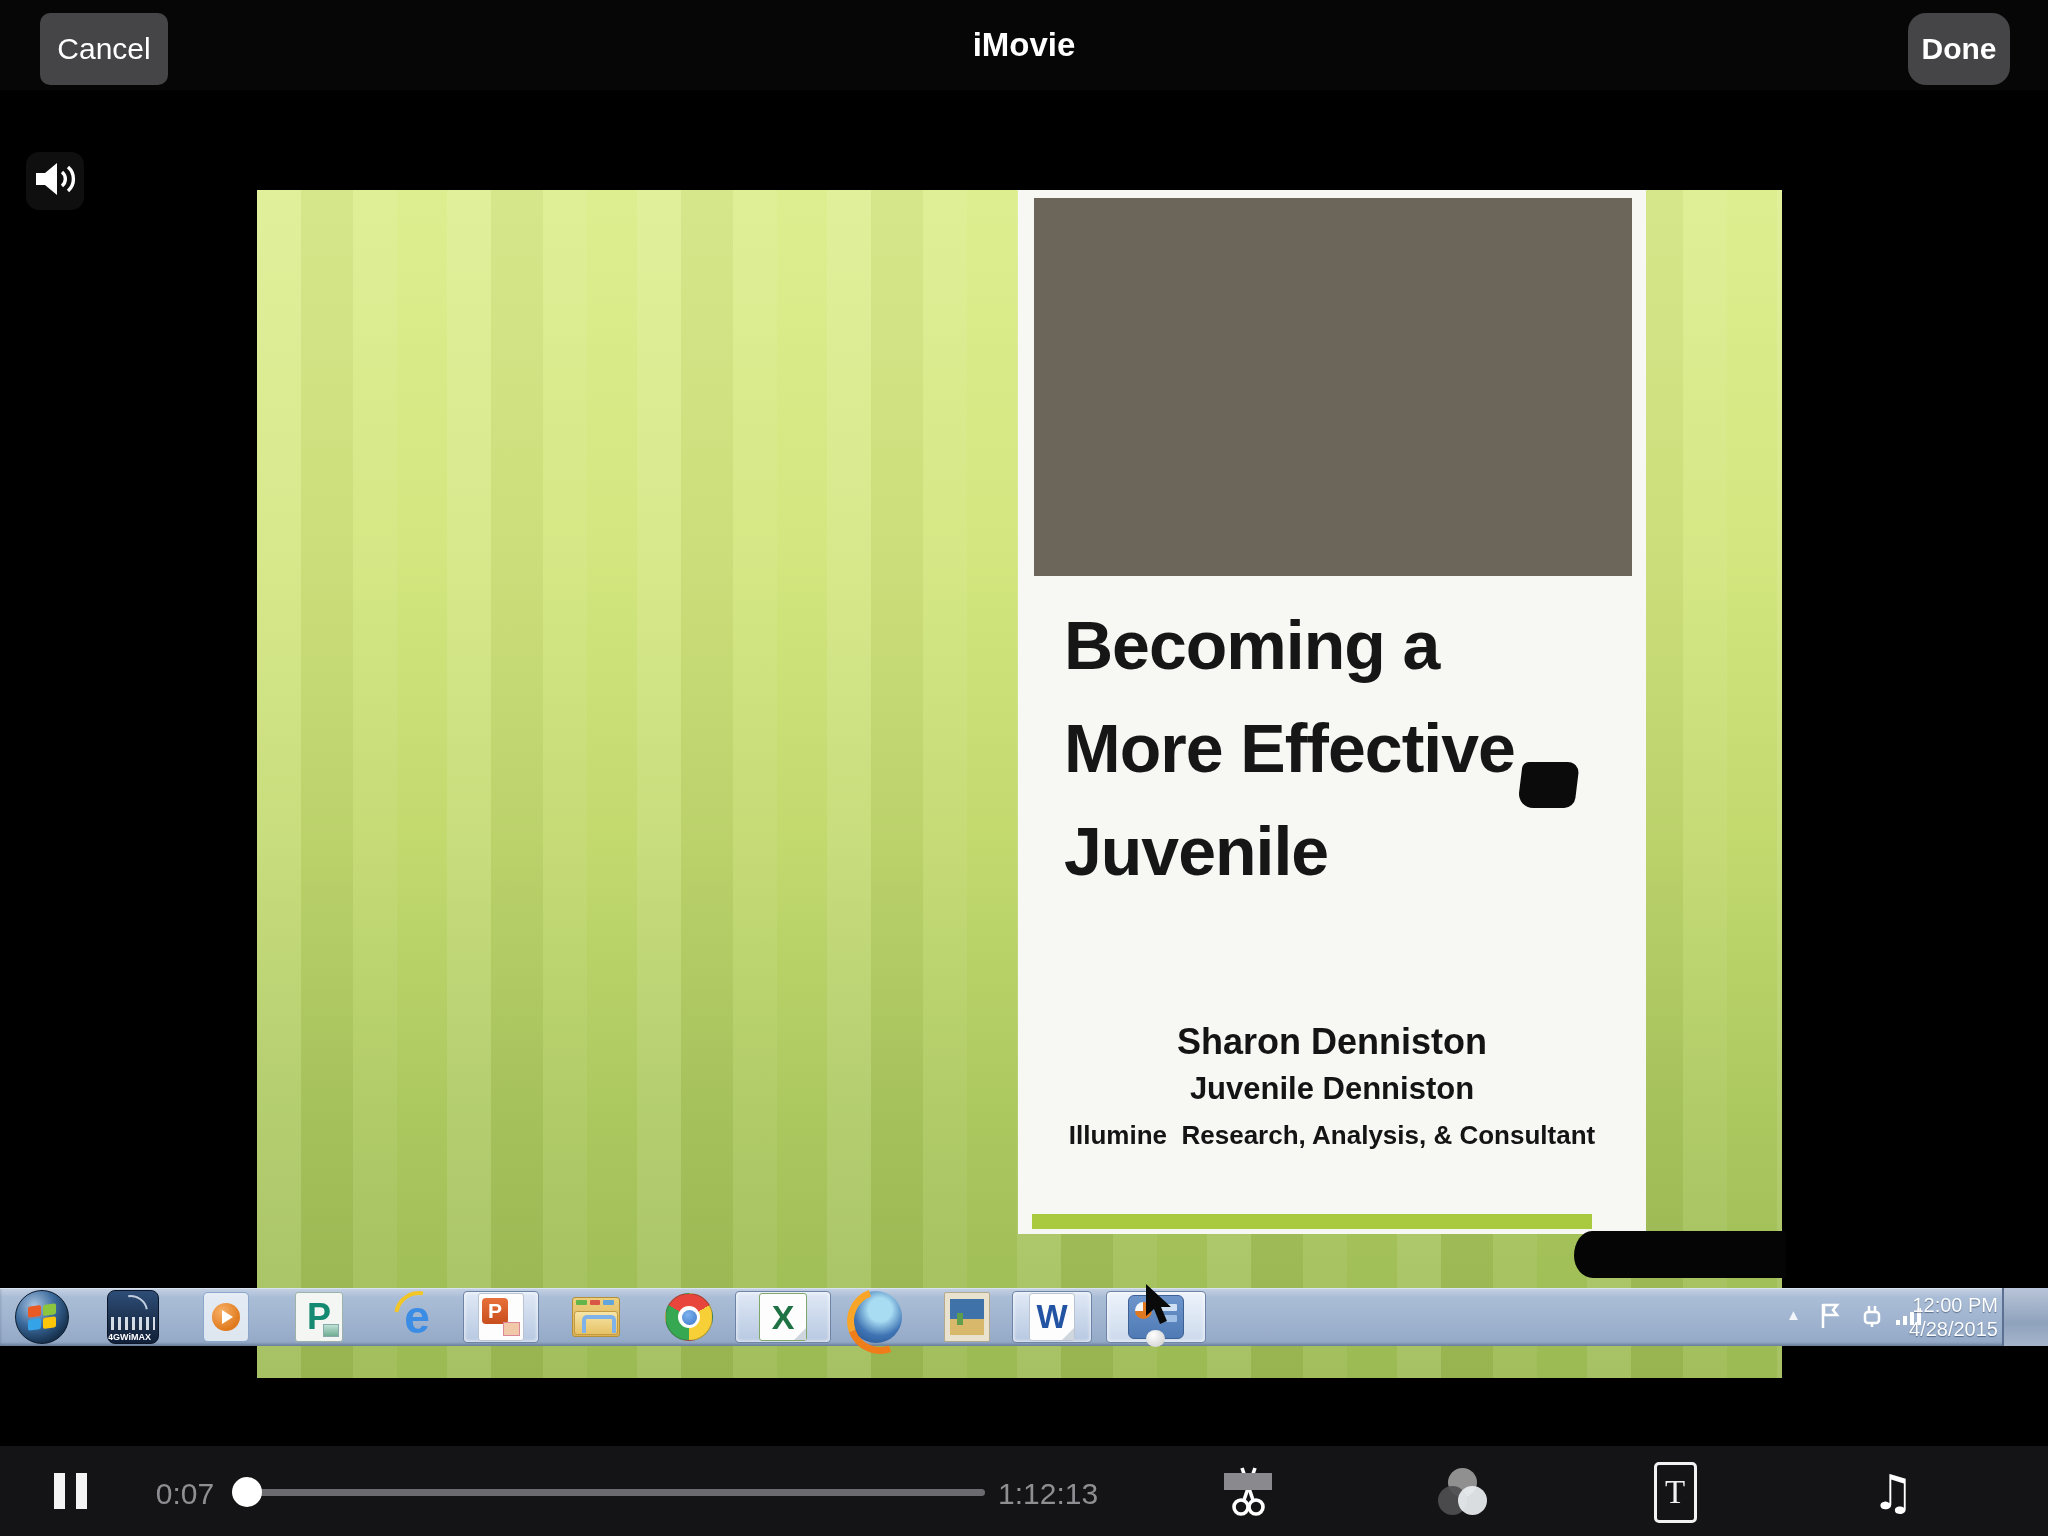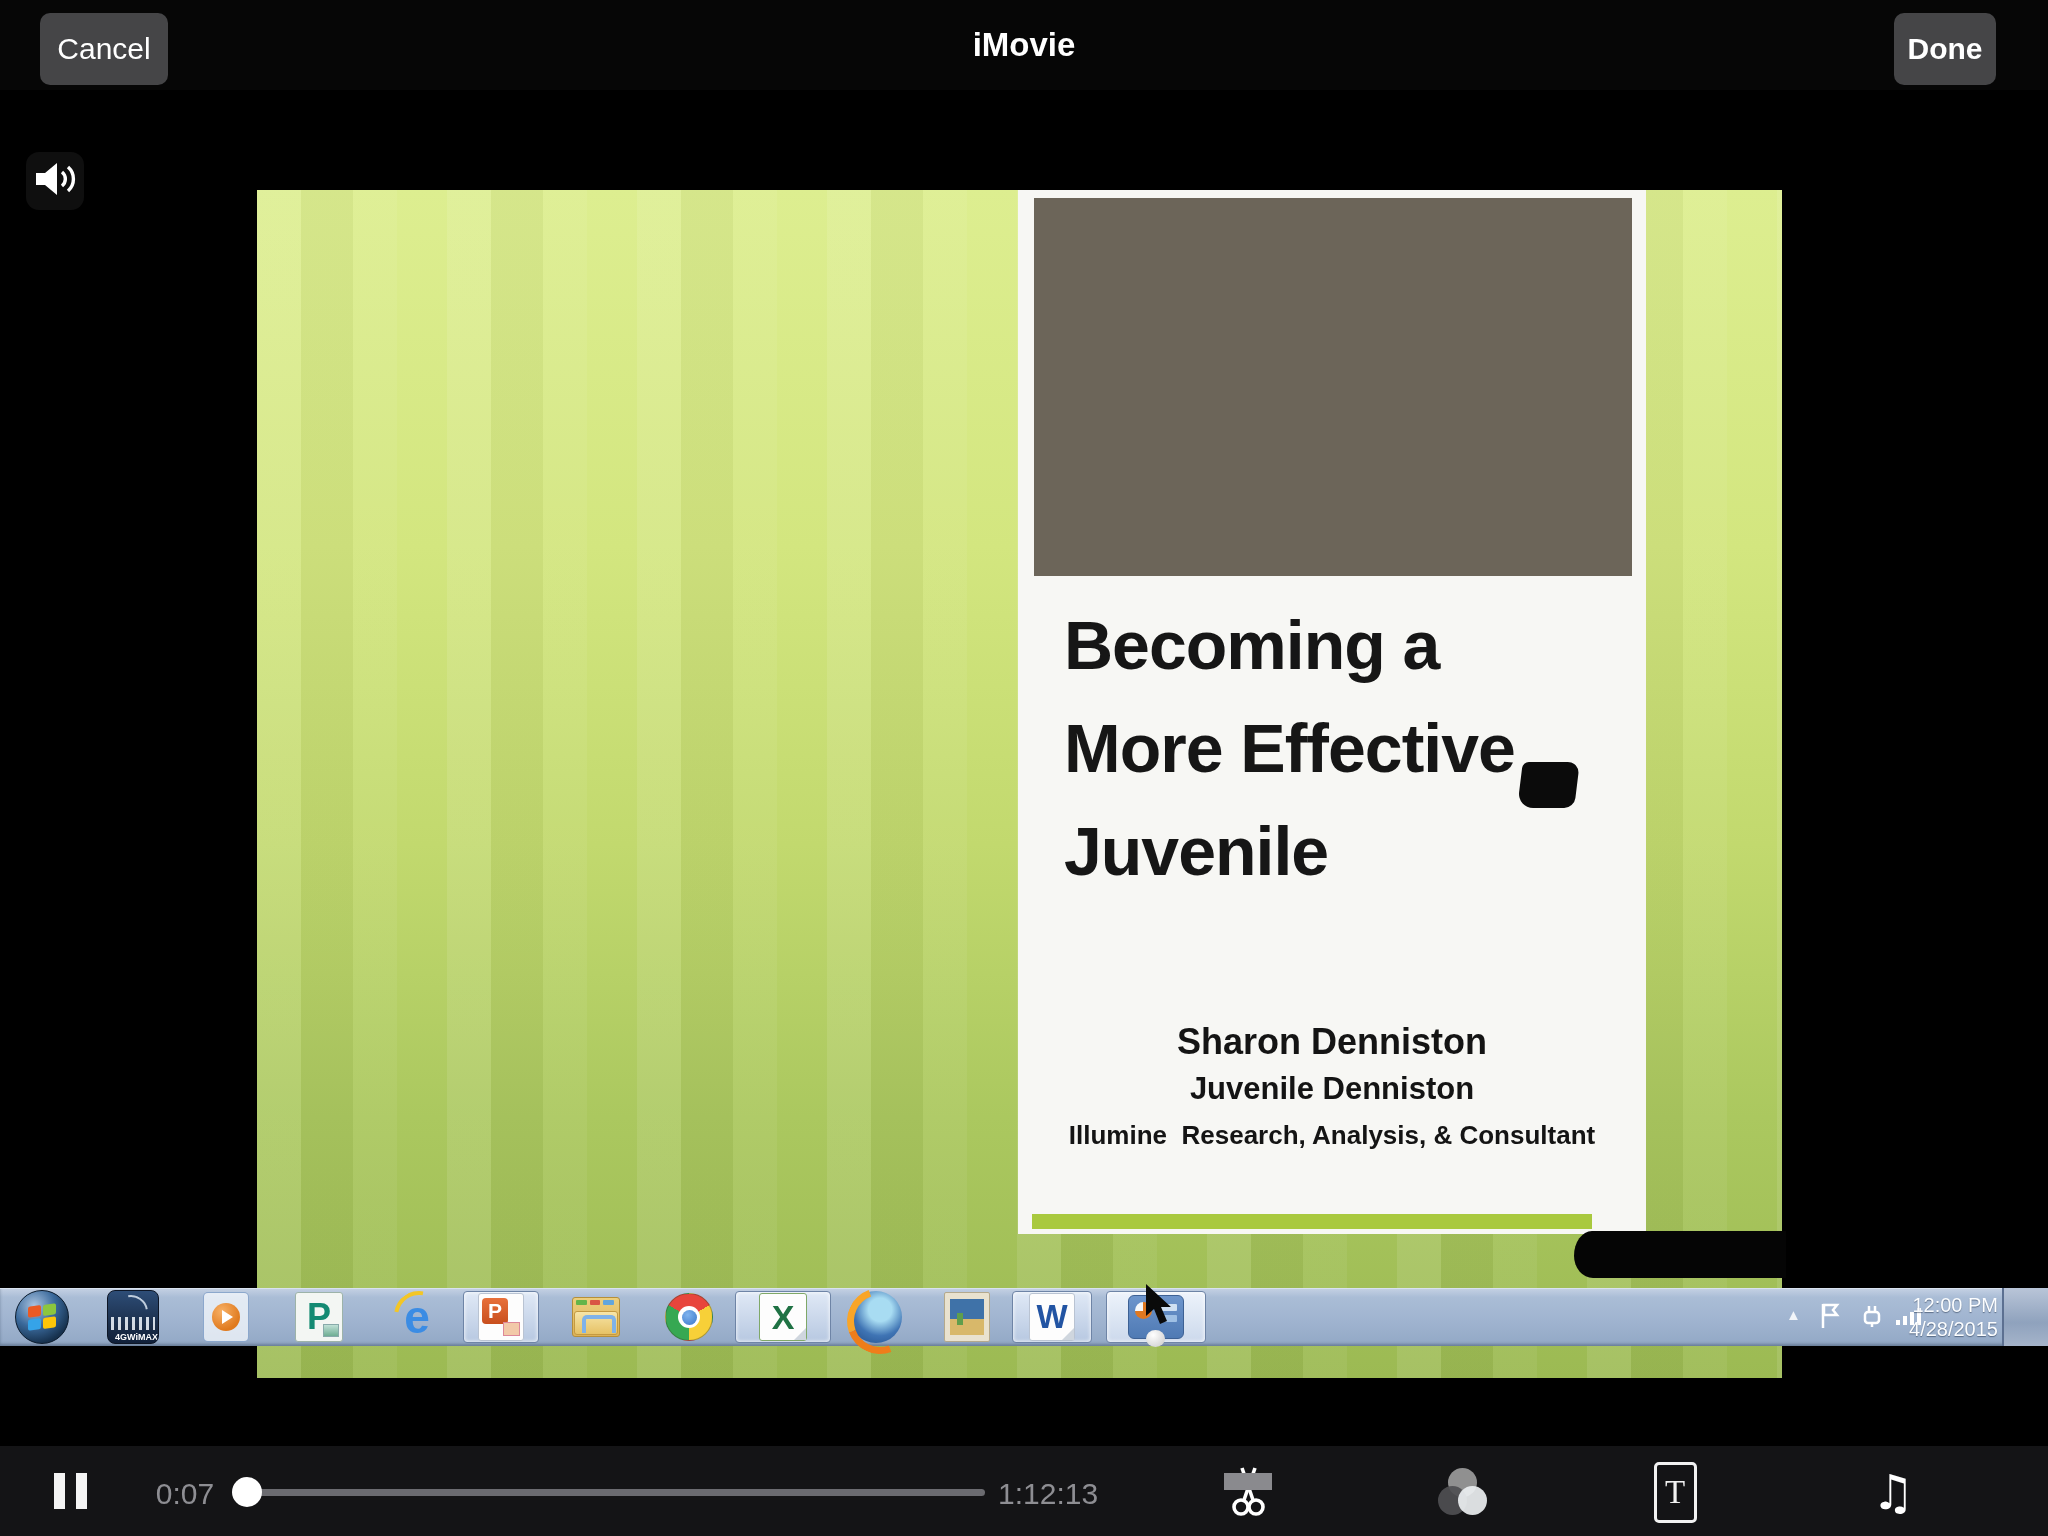--- a/index.html
+++ b/index.html
@@ -4,21 +4,21 @@
 <style>
   html,body{margin:0;padding:0;background:#000;}
   .stage{position:relative;width:2048px;height:1536px;background:#000;overflow:hidden;
          font-family:"Liberation Sans",sans-serif;}
 
   
   .topbar{position:absolute;left:0;top:0;width:2048px;height:90px;background:#060606;}
   .navbtn{position:absolute;top:13px;height:72px;background:#454547;border-radius:10px;
           color:#fff;font-size:30px;display:flex;align-items:center;justify-content:center;}
   .cancel{left:40px;width:128px;}
-  .done{right:52px;width:102px;font-weight:700;}
+  .done{right:38px;width:102px;font-weight:700;border-radius:18px;}
   .apptitle{position:absolute;left:0;top:0;width:100%;height:90px;display:flex;align-items:center;
             justify-content:center;color:#fff;font-size:33px;font-weight:700;}
 
   
   .viewer{position:absolute;left:0;top:90px;width:2048px;height:1356px;background:#000;}
 
   .audio-btn{position:absolute;left:26px;top:62px;width:58px;height:58px;background:#0f0f0f;
              border-radius:13px;display:flex;align-items:center;justify-content:center;}
 
   
@@ -59,21 +59,21 @@
   .flag span{border-radius:2px;}
   .fl-tl{background:#ea5a24;} .fl-tr{background:#8cc63e;} .fl-bl{background:#35a3e8;} .fl-br{background:#fdc609;}
 
   .wimax{width:50px;height:52px;border-radius:8px;border:1px solid #0d1626;position:relative;
          background:linear-gradient(180deg,#2d4d77 0%,#1a2c47 70%,#10203a 100%);overflow:hidden;}
   .wimax .sky{position:absolute;left:3px;right:3px;bottom:13px;height:13px;opacity:.9;
         background:repeating-linear-gradient(90deg,#e8eef5 0 3px,transparent 3px 7px);}
   .wimax .arc{position:absolute;left:6px;top:4px;width:30px;height:30px;border-radius:50%;
         border:2px solid rgba(230,240,250,.8);border-color:rgba(230,240,250,.8) transparent transparent transparent;
         transform:rotate(35deg);}
-  .wimax .lbl{position:absolute;left:0;bottom:1px;width:100%;text-align:right;color:#fff;
+  .wimax .lbl{position:absolute;left:0;bottom:1px;width:100%;text-align:left;color:#fff;
         font-size:9px;font-weight:700;letter-spacing:0;}
 
   .wmp{width:44px;height:48px;border-radius:5px;background:rgba(250,252,255,.72);
        border:1px solid rgba(130,160,200,.9);display:flex;align-items:center;justify-content:center;}
   .wmp .disc{width:28px;height:28px;border-radius:50%;
        background:radial-gradient(circle at 35% 30%,#f7b066,#e07a1e 70%);display:flex;align-items:center;justify-content:center;}
   .play-tri{width:0;height:0;border-left:11px solid #fff;border-top:7px solid transparent;border-bottom:7px solid transparent;margin-left:3px;}
 
   .pub{width:46px;height:48px;background:#f3f6f3;border:1px solid #9db3a9;border-radius:3px;
        display:flex;align-items:center;justify-content:center;position:relative;}

